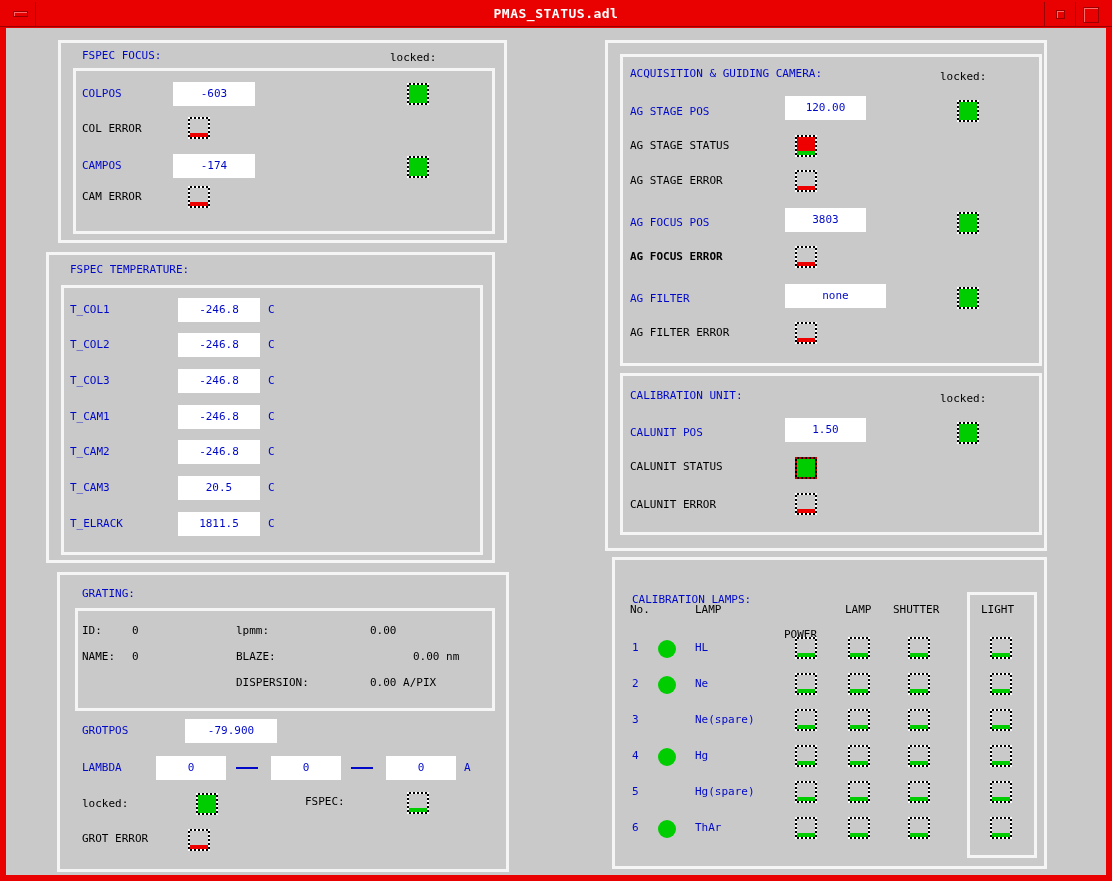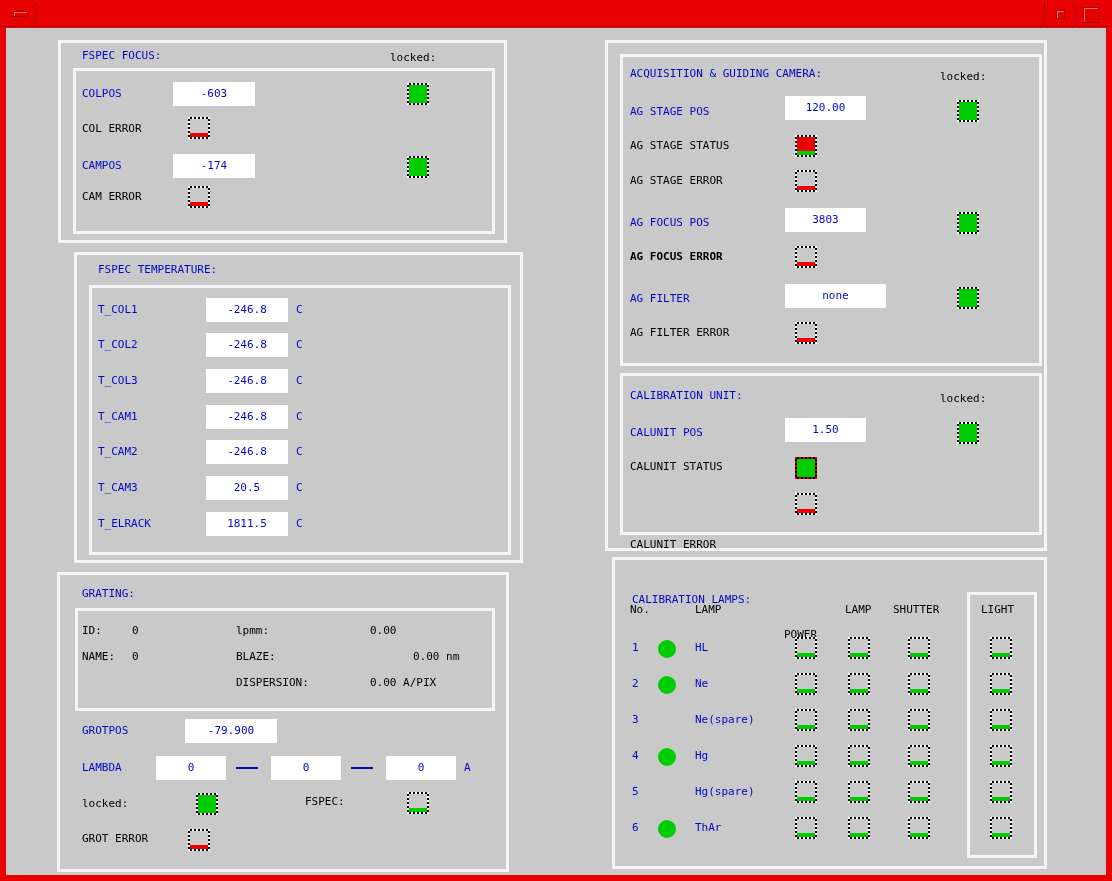--- a/index.html
+++ b/index.html
@@ -39,20 +39,21 @@
   .ibar.green{background:#00cd00;}
   .dot{position:absolute;width:18px;height:18px;border-radius:50%;background:#00cd00;}
   .dash{position:absolute;width:22px;height:2px;background:#0008c8;}
 </style>
 </head>
 <body>
 
 <div class="win">
 
   <div class="titlebar">
+    <div class="tb-title">PMAS_STATUS.adl</div>
     <div class="tb-btn" style="left:6px;width:28px;">
       <span class="glyph" style="left:7px;top:7px;width:13px;height:4px;"></span>
     </div>
     <div class="tb-sep" style="left:35px;"></div>
     <div class="tb-sep" style="left:1044px;"></div>
     <div class="tb-btn" style="left:1045px;width:30px;">
       <span class="glyph" style="left:11px;top:6px;width:7px;height:7px;"></span>
     </div>
     <div class="tb-sep" style="left:1075px;"></div>
     <div class="tb-btn" style="left:1076px;width:30px;">
@@ -85,21 +86,21 @@
           </span>
         <div class="lbl blk" style="left:6px;top:120px;">CAM ERROR</div>
         <span class="ind" style="left:112px;top:115px;">
             <span class="ifill">
               <span class="ibar red"></span>
             </span>
           </span>
       </div>
     </div>
 
-    <div class="panel" style="left:68px;top:224px;width:443px;height:305px;">
+    <div class="panel" style="left:40px;top:224px;width:443px;height:305px;">
       <div class="lbl blue" style="left:21px;top:9px;">FSPEC TEMPERATURE:</div>
       <div class="panel" style="left:12px;top:30px;width:416px;height:264px;">
         <div class="lbl blue" style="left:6px;top:16px;">T_COL1</div>
         <div class="field" style="left:114px;top:10px;width:82px;">-246.8</div>
         <div class="lbl blue" style="left:204px;top:16px;">C</div>
         <div class="lbl blue" style="left:6px;top:51px;">T_COL2</div>
         <div class="field" style="left:114px;top:45px;width:82px;">-246.8</div>
         <div class="lbl blue" style="left:204px;top:51px;">C</div>
         <div class="lbl blue" style="left:6px;top:87px;">T_COL3</div>
         <div class="field" style="left:114px;top:81px;width:82px;">-246.8</div>
@@ -211,21 +212,21 @@
       <div class="lbl blk" style="left:317px;top:17px;">locked:</div>
       <div class="lbl blue" style="left:7px;top:51px;">CALUNIT POS</div>
       <div class="field" style="left:162px;top:42px;width:81px;">1.50</div>
       <span class="ind" style="left:334px;top:46px;">
           <span class="ifill green"></span>
         </span>
       <div class="lbl blk" style="left:7px;top:85px;">CALUNIT STATUS</div>
       <span class="ind redchk" style="left:172px;top:81px;">
           <span class="ifill green"></span>
         </span>
-      <div class="lbl blk" style="left:7px;top:123px;margin-top:40px;">CALUNIT ERROR</div>
+      <div class="lbl blk" style="left:7px;top:123px;">CALUNIT ERROR</div>
       <span class="ind" style="left:172px;top:117px;">
           <span class="ifill">
             <span class="ibar red"></span>
           </span>
         </span>
     </div>
 
     <div class="panel" style="left:606px;top:529px;width:429px;height:306px;">
       <div class="lbl blue" style="left:17px;top:10px;margin-top:24px;">CALIBRATION LAMPS:</div>
       <div class="lbl blk" style="left:15px;top:44px;">No.</div>

